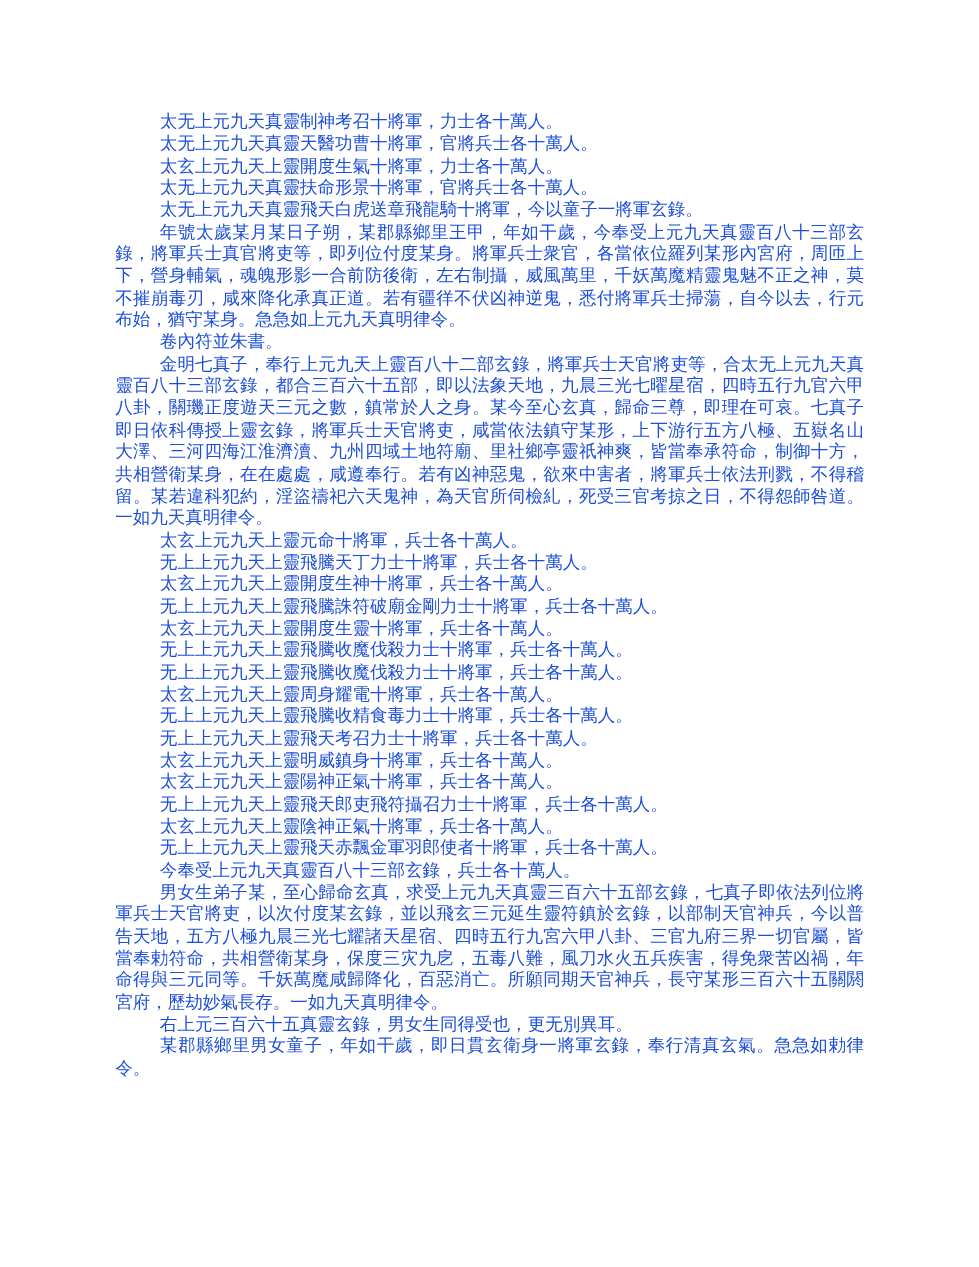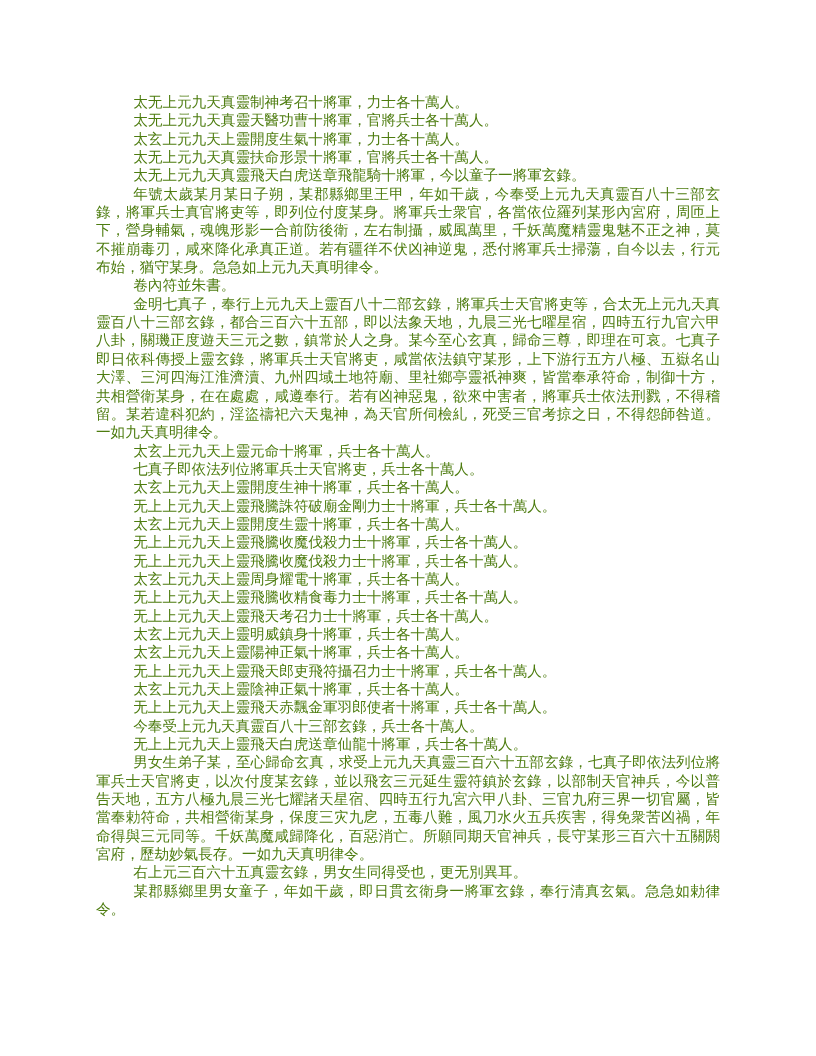--- a/index.html
+++ b/index.html
@@ -37,44 +37,43 @@
     text-justify: inter-ideograph;
     text-indent: 2.55em;
     word-break: break-all;
     overflow-wrap: break-word;
   }
 </style>
 </head>
 <body>
 
 <div class="page">
-  <div class="text-block" style="color: #4d7c0f;">
+  <div class="text-block" style="color: #1d4ed8;">
 
   <p>太无上元九天真靈制神考召十將軍，力士各十萬人。</p>
       <p>太无上元九天真靈天醫功曹十將軍，官將兵士各十萬人。</p>
       <p>太玄上元九天上靈開度生氣十將軍，力士各十萬人。</p>
       <p>太无上元九天真靈扶命形景十將軍，官將兵士各十萬人。</p>
       <p>太无上元九天真靈飛天白虎送章飛龍騎十將軍，今以童子一將軍玄錄。</p>
       <p>年號太歲某月某日子朔，某郡縣鄉里王甲，年如干歲，今奉受上元九天真靈百八十三部玄錄，將軍兵士真官將吏等，即列位付度某身。將軍兵士衆官，各當依位羅列某形內宮府，周匝上下，營身輔氣，魂魄形影一合前防後衛，左右制攝，威風萬里，千妖萬魔精靈鬼魅不正之神，莫不摧崩毒刃，咸來降化承真正道。若有疆徉不伏凶神逆鬼，悉付將軍兵士掃蕩，自今以去，行元布始，猶守某身。急急如上元九天真明律令。</p>
       <p>卷內符並朱書。</p>
       <p>金明七真子，奉行上元九天上靈百八十二部玄錄，將軍兵士天官將吏等，合太无上元九天真靈百八十三部玄錄，都合三百六十五部，即以法象天地，九晨三光七曜星宿，四時五行九官六甲八卦，關璣正度遊天三元之數，鎮常於人之身。某今至心玄真，歸命三尊，即理在可哀。七真子即日依科傳授上靈玄錄，將軍兵士天官將吏，咸當依法鎮守某形，上下游行五方八極、五嶽名山大澤、三河四海江淮濟瀆、九州四域土地符廟、里社鄉亭靈祇神爽，皆當奉承符命，制御十方，共相營衛某身，在在處處，咸遵奉行。若有凶神惡鬼，欲來中害者，將軍兵士依法刑戮，不得稽留。某若違科犯約，淫盜禱祀六天鬼神，為天官所伺檢糺，死受三官考掠之日，不得怨師咎道。一如九天真明律令。</p>
       <p>太玄上元九天上靈元命十將軍，兵士各十萬人。</p>
-      <p>七真子即依法列位將軍兵士天官將吏，兵士各十萬人。</p>
+      <p>无上上元九天上靈飛騰天丁力士十將軍，兵士各十萬人。</p>
       <p>太玄上元九天上靈開度生神十將軍，兵士各十萬人。</p>
       <p>无上上元九天上靈飛騰誅符破廟金剛力士十將軍，兵士各十萬人。</p>
       <p>太玄上元九天上靈開度生靈十將軍，兵士各十萬人。</p>
       <p>无上上元九天上靈飛騰收魔伐殺力士十將軍，兵士各十萬人。</p>
       <p>无上上元九天上靈飛騰收魔伐殺力士十將軍，兵士各十萬人。</p>
       <p>太玄上元九天上靈周身耀電十將軍，兵士各十萬人。</p>
       <p>无上上元九天上靈飛騰收精食毒力士十將軍，兵士各十萬人。</p>
       <p>无上上元九天上靈飛天考召力士十將軍，兵士各十萬人。</p>
       <p>太玄上元九天上靈明威鎮身十將軍，兵士各十萬人。</p>
       <p>太玄上元九天上靈陽神正氣十將軍，兵士各十萬人。</p>
       <p>无上上元九天上靈飛天郎吏飛符攝召力士十將軍，兵士各十萬人。</p>
       <p>太玄上元九天上靈陰神正氣十將軍，兵士各十萬人。</p>
       <p>无上上元九天上靈飛天赤飄金軍羽郎使者十將軍，兵士各十萬人。</p>
       <p>今奉受上元九天真靈百八十三部玄錄，兵士各十萬人。</p>
-      <p>无上上元九天上靈飛天白虎送章仙龍十將軍，兵士各十萬人。</p>
       <p>男女生弟子某，至心歸命玄真，求受上元九天真靈三百六十五部玄錄，七真子即依法列位將軍兵士天官將吏，以次付度某玄錄，並以飛玄三元延生靈符鎮於玄錄，以部制天官神兵，今以普告天地，五方八極九晨三光七耀諸天星宿、四時五行九宮六甲八卦、三官九府三界一切官屬，皆當奉勅符命，共相營衛某身，保度三灾九戹，五毒八難，風刀水火五兵疾害，得免衆苦凶禍，年命得與三元同等。千妖萬魔咸歸降化，百惡消亡。所願同期天官神兵，長守某形三百六十五關閼宮府，歷劫妙氣長存。一如九天真明律令。</p>
       <p>右上元三百六十五真靈玄錄，男女生同得受也，更无別異耳。</p>
       <p>某郡縣鄉里男女童子，年如干歲，即日貫玄衛身一將軍玄錄，奉行清真玄氣。急急如勅律令。</p>
     </div>
 </div>
 
 </body></html>

